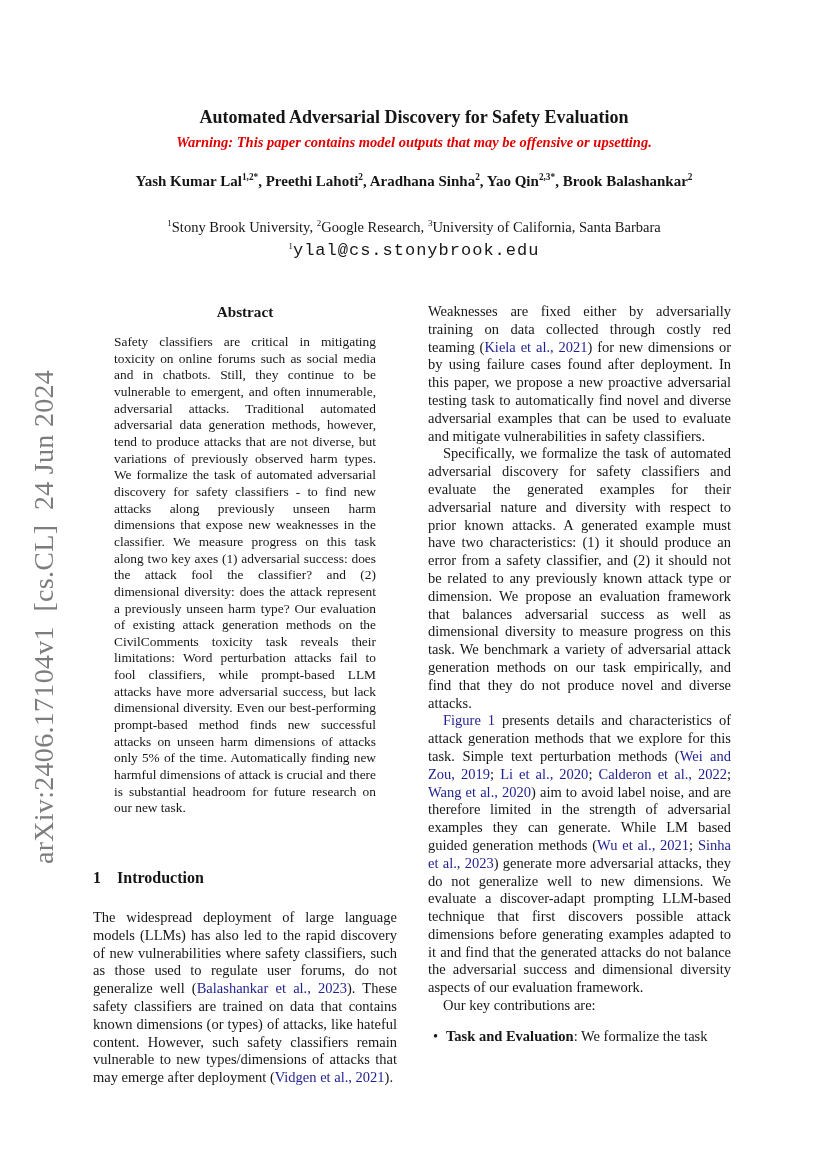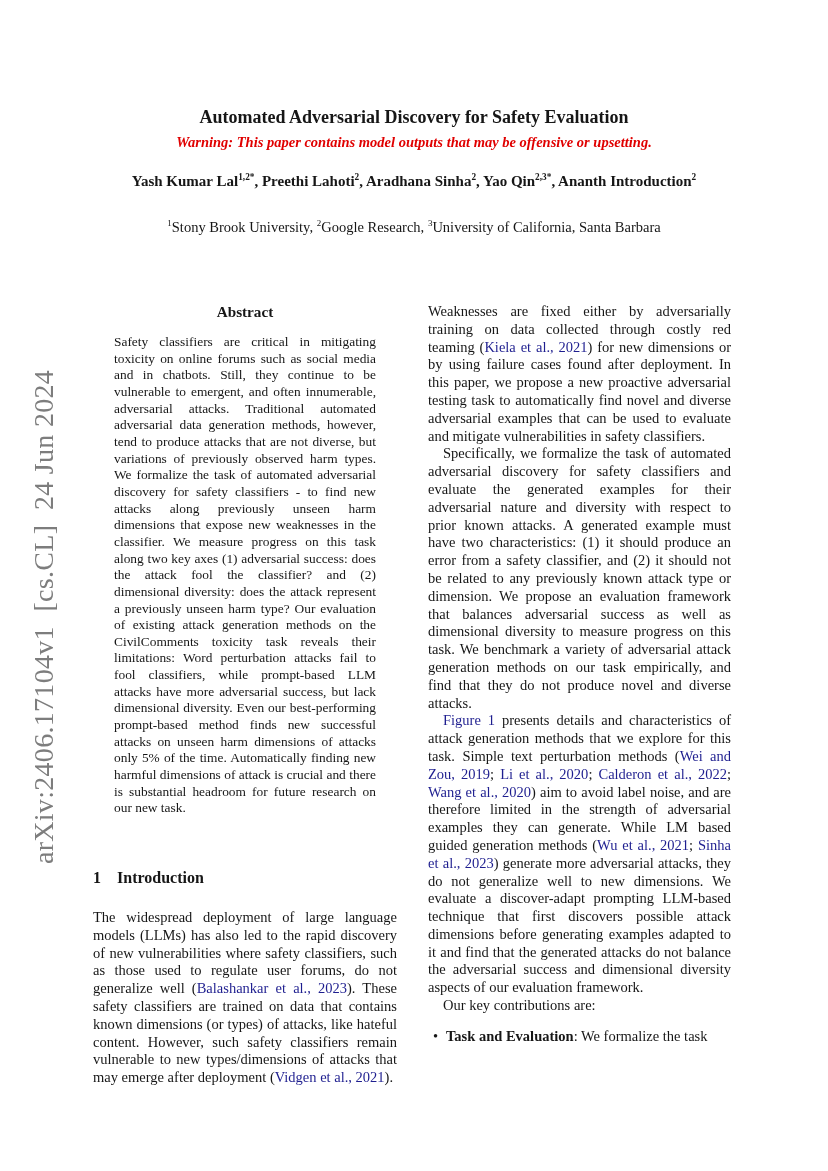--- a/index.html
+++ b/index.html
@@ -75,22 +75,23 @@
 </head>
 <body style="--citation: #1e1e8f; --warning-red: #e00000; --watermark-gray: #7d7d7d; --text-ink: #161616; --rule: #444444;">
 
 <div class="page">
 
   <div class="watermark">arXiv:2406.17104v1  [cs.CL]  24 Jun 2024</div>
 
   <header class="header">
     <div class="title">Automated Adversarial Discovery for Safety Evaluation</div>
     <div class="warning">Warning: This paper contains model outputs that may be offensive or upsetting.</div>
-    <div class="authors"><span>Yash Kumar Lal</span><sup>1,2*</sup><span>, </span><span>Preethi Lahoti</span><sup>2</sup><span>, </span><span>Aradhana Sinha</span><sup>2</sup><span>, </span><span>Yao Qin</span><sup>2,3*</sup><span>, </span><span>Ananth Introduction</span><sup>2</sup></div>
+    <div class="authors"><span>Yash Kumar Lal</span><sup>1,2*</sup><span>, </span><span>Preethi Lahoti</span><sup>2</sup><span>, </span><span>Aradhana Sinha</span><sup>2</sup><span>, </span><span>Yao Qin</span><sup>2,3*</sup><span>, </span><span>Brook Balashankar</span><sup>2</sup></div>
     <div class="affils"><sup>1</sup><span>Stony Brook University, </span><sup>2</sup><span>Google Research, </span><sup>3</sup><span>University of California, Santa Barbara</span></div>
+    <div class="email"><sup>1</sup><span class="mono">ylal@cs.stonybrook.edu</span></div>
   </header>
 
   <section class="col col-left">
     <div class="abs-heading">Abstract</div>
     <div class="abs-body">Safety classifiers are critical in mitigating toxicity on online forums such as social media and in chatbots. Still, they continue to be vulnerable to emergent, and often innumerable, adversarial attacks. Traditional automated adversarial data generation methods, however, tend to produce attacks that are not diverse, but variations of previously observed harm types. We formalize the task of automated adversarial discovery for safety classifiers - to find new attacks along previously unseen harm dimensions that expose new weaknesses in the classifier. We measure progress on this task along two key axes (1) adversarial success: does the attack fool the classifier? and (2) dimensional diversity: does the attack represent a previously unseen harm type? Our evaluation of existing attack generation methods on the CivilComments toxicity task reveals their limitations: Word perturbation attacks fail to fool classifiers, while prompt-based LLM attacks have more adversarial success, but lack dimensional diversity. Even our best-performing prompt-based method finds new successful attacks on unseen harm dimensions of attacks only 5% of the time. Automatically finding new harmful dimensions of attack is crucial and there is substantial headroom for future research on our new task.</div>
     <div class="sec-heading">
       <span class="sec-num">1</span><span>Introduction</span>
     </div>
     <div class="intro-left">
         <p class="para"><span>The widespread deployment of large language models (LLMs) has also led to the rapid discovery of new vulnerabilities where safety classifiers, such as those used to regulate user forums, do not generalize well (</span><span class="cite">Balashankar et al., 2023</span><span>). These safety classifiers are trained on data that contains known dimensions (or types) of attacks, like hateful content. However, such safety classifiers remain vulnerable to new types/dimensions of attacks that may emerge after deployment (</span><span class="cite">Vidgen et al., 2021</span><span>).</span></p>

